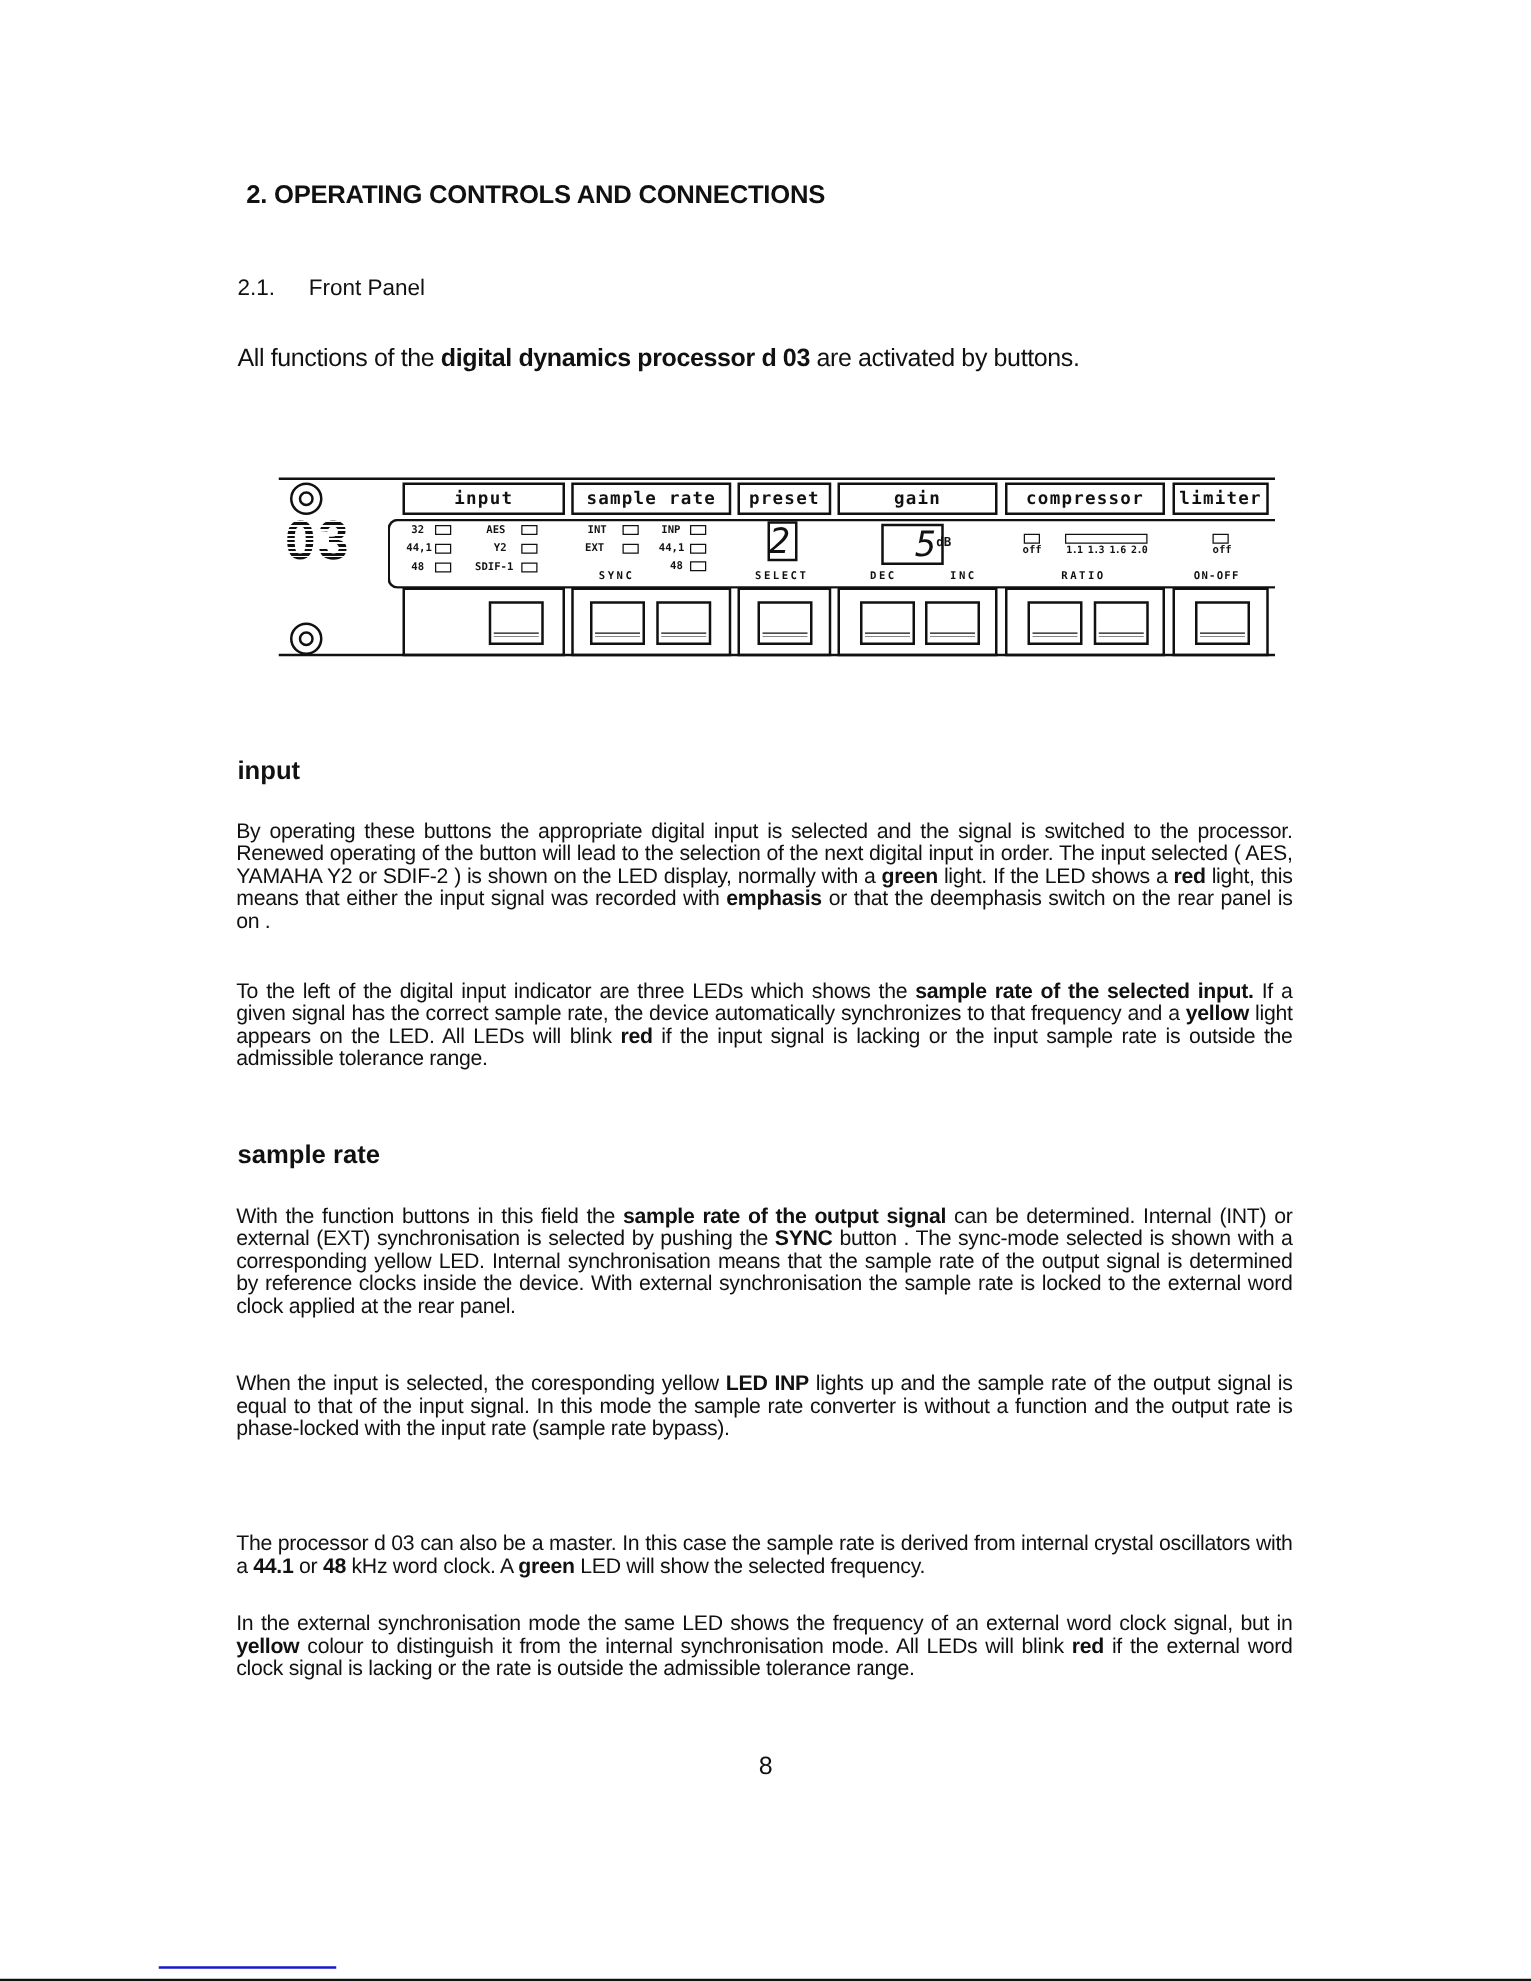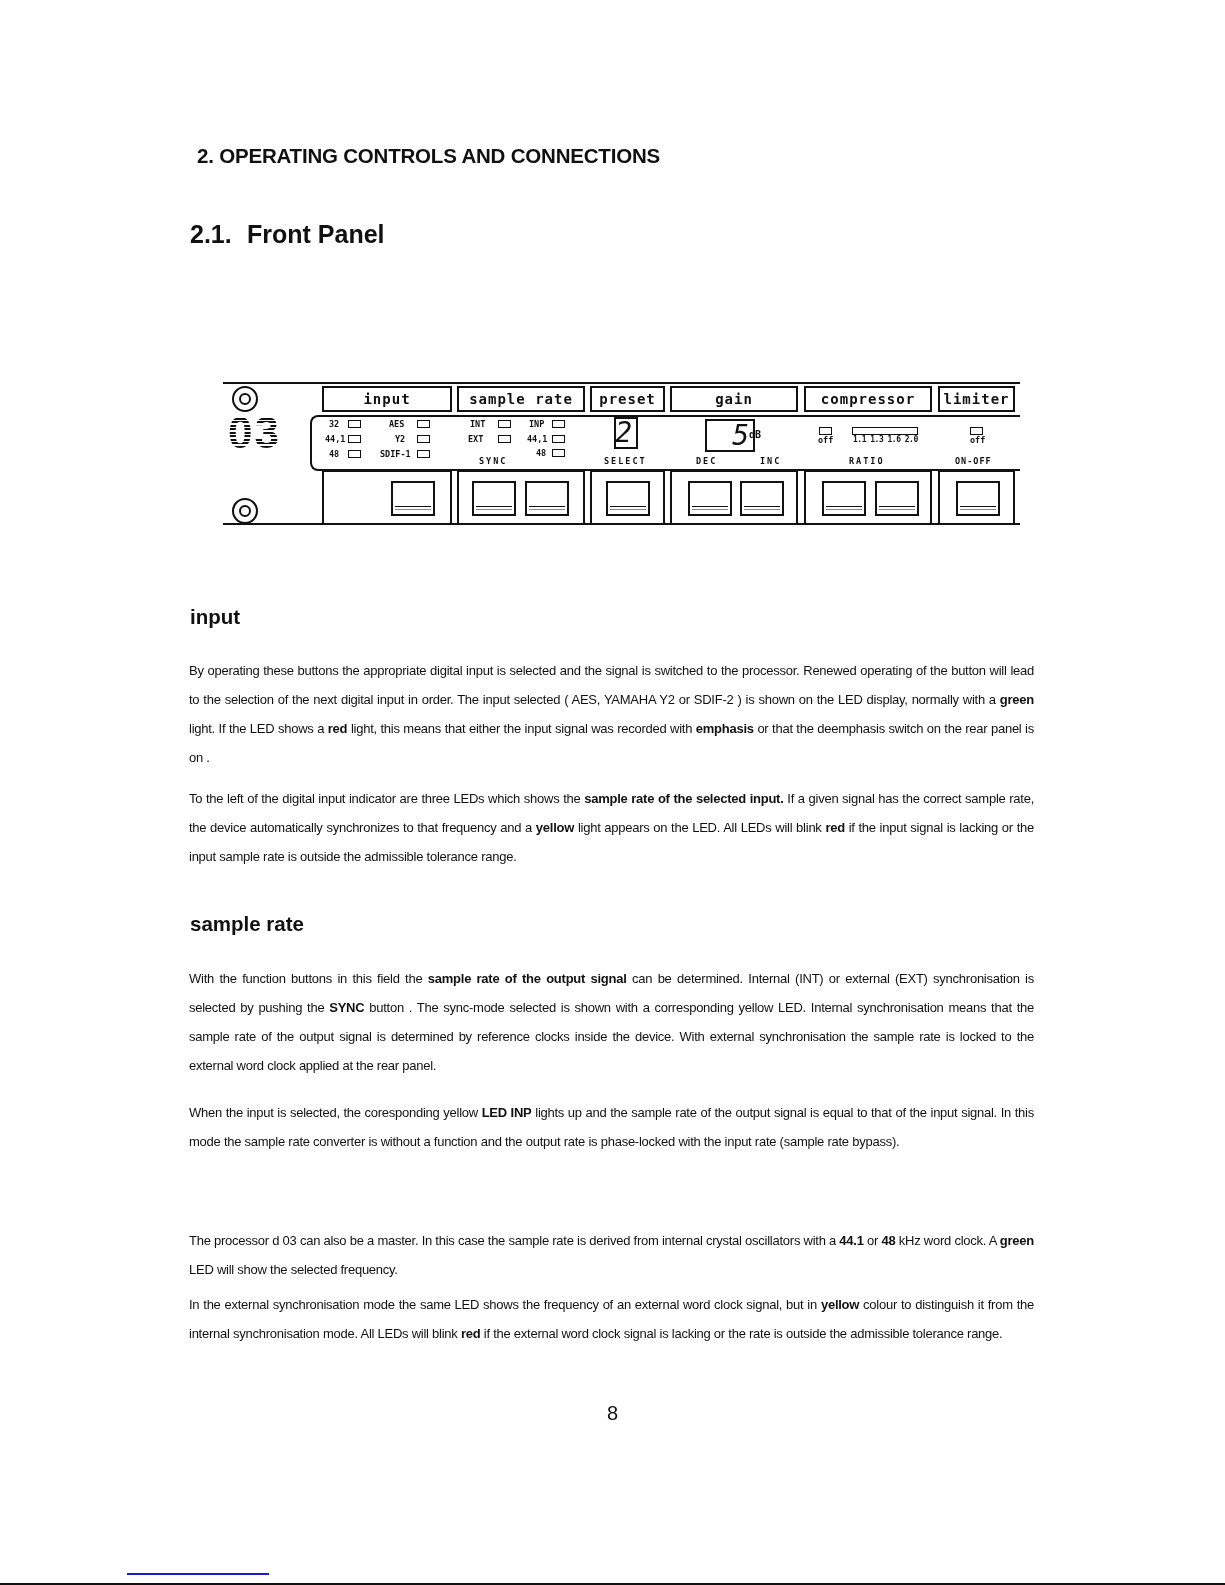--- a/index.html
+++ b/index.html
@@ -1,24 +1,24 @@
 <!DOCTYPE html>
 <html><head>
 <meta charset="utf-8">
 <style>
   html, body { margin: 0; padding: 0; background: #ffffff; }
   body { width: 1225px; height: 1585px; position: relative; overflow: hidden; font-family: "Liberation Sans", sans-serif; color: #111; }
   .abs { position: absolute; }
   .h1 { left: 197px; top: 144px; font-size: 20.5px; font-weight: bold; letter-spacing: -0.2px; }
-  .h2 { left: 190px; top: 220px; font-size: 25px; font-weight: bold; }
+  .h2 { left: 190px; top: 220px; font-size: 18px; font-weight: normal; }
   .h2 .num { display: inline-block; width: 57px; }
   .intro { left: 190px; top: 274px; font-size: 20px; line-height: 26px; letter-spacing: -0.3px; }
   .intro b { font-weight: bold; }
   .sec { left: 190px; font-size: 20.5px; font-weight: bold; }
-  .para { left: 189px; width: 845px; font-size: 13px; line-height: 29px; text-align: justify; letter-spacing: -0.25px; }
+  .para { left: 189px; width: 845px; font-size: 17px; line-height: 18px; text-align: justify; letter-spacing: -0.25px; }
   .para b { font-weight: bold; }
   .pagenum { left: 0; width: 1225px; top: 1402px; text-align: center; font-size: 20px; }
 
   
   .panel { left: 215px; top: 375px; width: 805px; height: 160px; }
   .rail { position: absolute; left: 8px; right: 0; height: 2px; background: #111; }
   .screw { position: absolute; width: 26px; height: 26px; border: 2px solid #111; border-radius: 50%; box-sizing: border-box; }
   .screw::after { content: ""; position: absolute; left: 5px; top: 5px; width: 12px; height: 12px; border: 2px solid #111; border-radius: 50%; box-sizing: border-box; }
   .logo { position: absolute; left: 13px; top: 36px; font-family: Liberation Sans, sans-serif; font-size: 44px; font-weight: bold; letter-spacing: 2px;
           background: repeating-linear-gradient(#111 0 2px, #fff 2px 3.5px); -webkit-background-clip: text; background-clip: text; color: transparent; line-height: 44px; text-align: right; }
@@ -35,20 +35,21 @@
   .bottom-line { left: 0; top: 1583px; width: 1225px; height: 2px; background: #111; }
 </style>
 </head>
 <body>
 
 <div class="abs h1">2. OPERATING CONTROLS AND CONNECTIONS</div>
 <div class="abs h2">
   <span class="num">2.1.</span><span>Front Panel</span>
 </div>
 <div class="abs intro">
+  <div><span>All functions of the </span><b>digital dynamics processor d 03</b><span> are activated by buttons.</span></div>
 </div>
 
 <div class="abs panel">
   <div class="rail" style="top:7px;"></div>
   <div class="rail" style="top:148px;"></div>
   <div class="screw" style="left:17px; top:11px;"></div>
   <div class="screw" style="left:17px; top:123px;"></div>
   <div class="logo">03</div>
 
   <div class="grp-title" style="left:107px; width:130px;">input</div>

